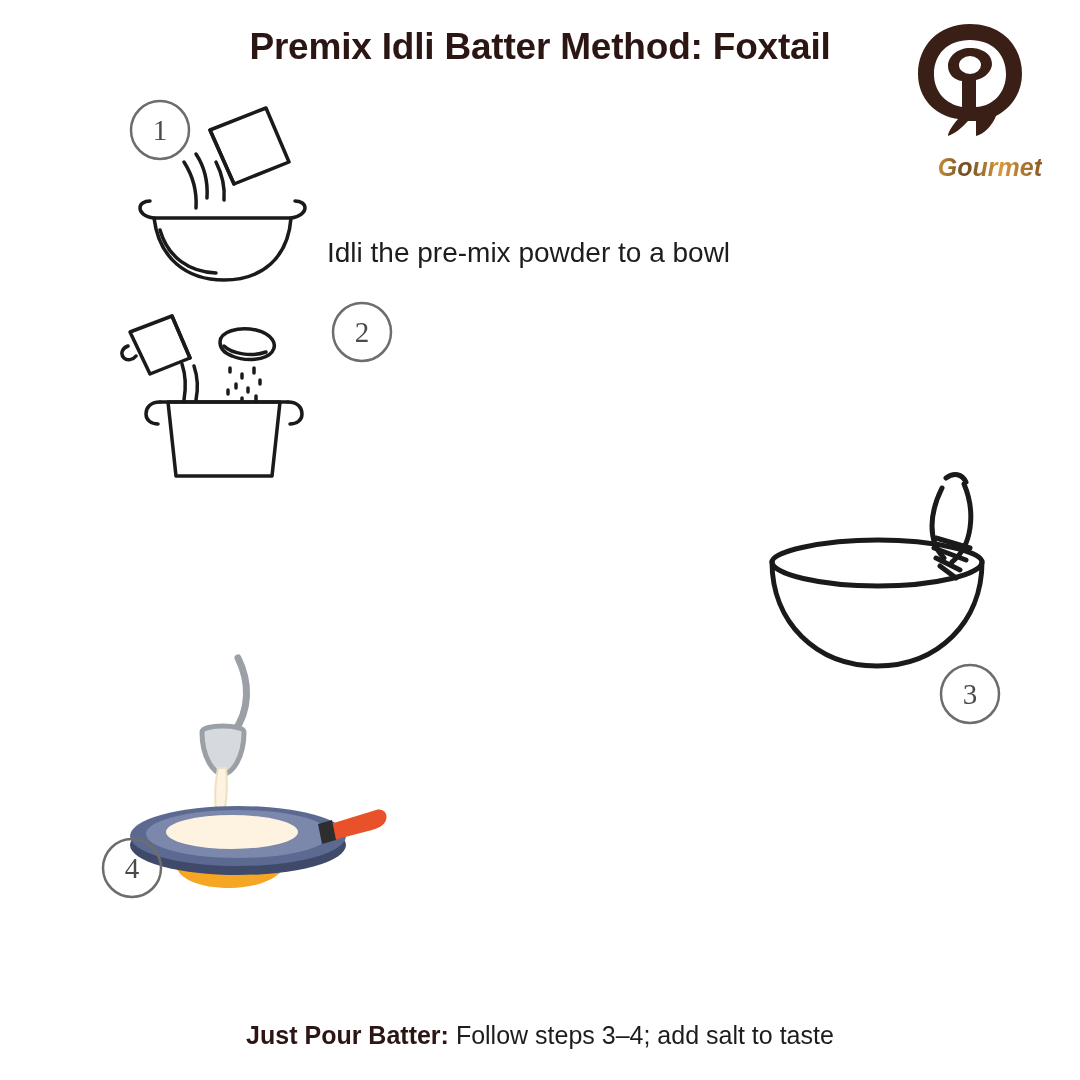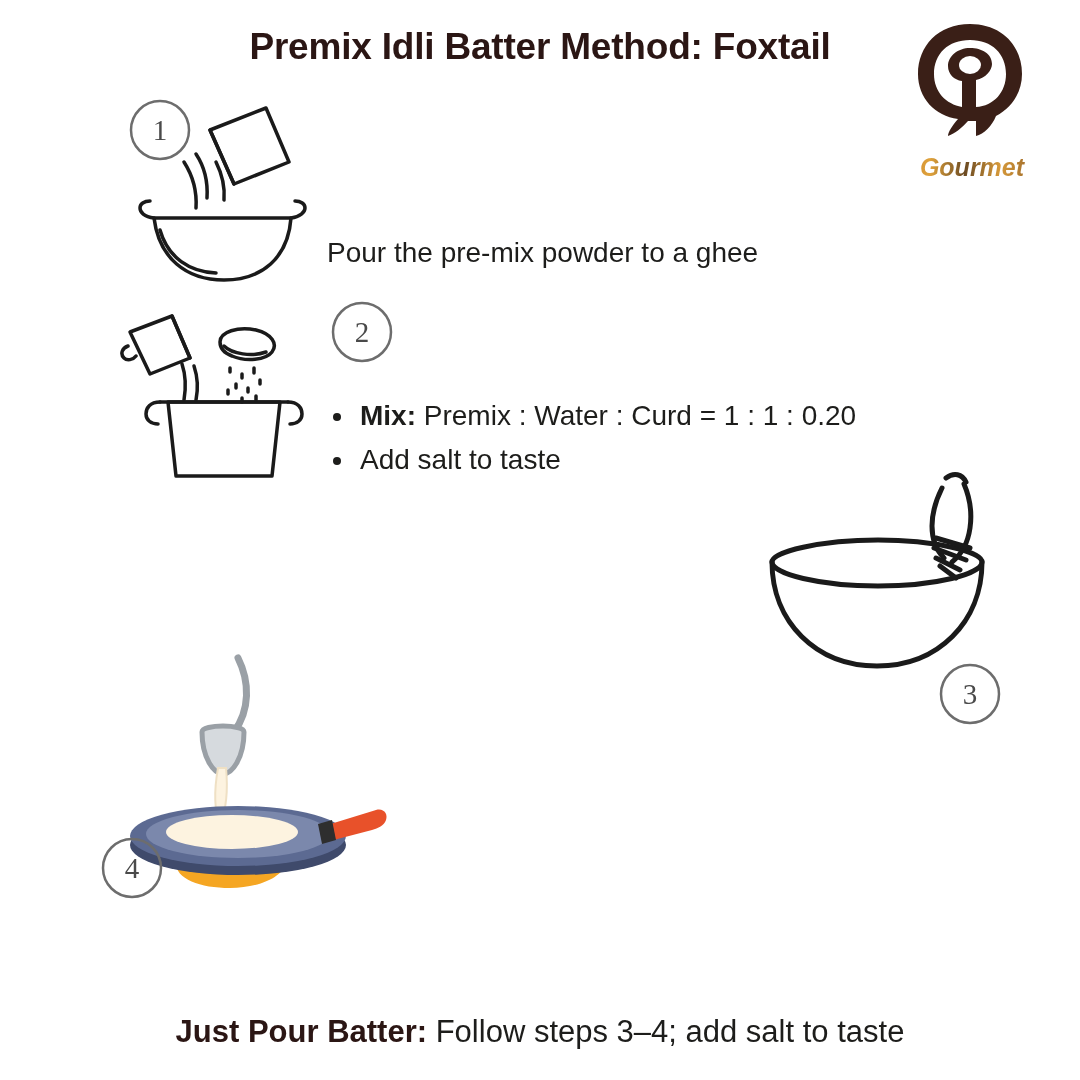--- a/index.html
+++ b/index.html
@@ -46,21 +46,21 @@
     top: 0;
     left: 6px;
     width: 126px;
     height: 126px;
   }
   #logo-word {
     position: absolute;
     bottom: 6px;
     left: 0;
     width: 140px;
-    text-align: center;
+    text-align: right;
     font-size: 25px;
     font-weight: bold;
     font-style: italic;
     background: linear-gradient(90deg,#c77f2a 0%, #e0a33c 20%, #6b4a22 45%, #d79a3a 70%, #8a5a25 100%);
     -webkit-background-clip: text;
     background-clip: text;
     color: transparent;
   }
 
   
@@ -116,21 +116,21 @@
 
   #text-4 { top: 750px; left: 378px; font-size: 28px; }
   #text-4 ul.bullets li { margin-bottom: 12px; }
 
   #footer {
     position: absolute;
     bottom: 30px;
     left: 0;
     width: 1080px;
     text-align: center;
-    font-size: 31px;
+    font-size: 25px;
     color: #1d1d1b;
   }
   #footer b {
     font-weight: bold;
     color: #2b1614;
   }
 
   
   .illo { position: absolute; }
   #illo-bowl   { top: 90px;  left: 130px; width: 185px; height: 200px; }
@@ -167,21 +167,21 @@
     </g>
   </svg>
 
   <div class="step-badge" id="badge-1">
     <svg viewBox="0 0 64 64">
         <circle cx="32" cy="32" r="29" fill="none" stroke="#6d6d6d" stroke-width="2.5"></circle>
       </svg>
     <span>1</span>
   </div>
 
-  <div class="body-text" id="text-1">Pour the pre-mix powder to a ghee</div>
+  <div class="body-text" id="text-1">Idli the pre-mix powder to a bowl</div>
 
   <svg class="illo" id="illo-pot" viewBox="0 0 200 175">
     <g fill="none" stroke="#1a1a1a" stroke-width="3.5" stroke-linecap="round" stroke-linejoin="round">
 
       <path d="M48 92 L160 92 L152 166 L56 166 Z"></path>
       <path d="M40 92 L168 92"></path>
       <path d="M40 92 C30 92 26 98 26 104 C26 110 31 114 38 114"></path>
       <path d="M168 92 C178 92 182 98 182 104 C182 110 177 114 170 114"></path>
 
       <path d="M10 22 L52 6 L70 48 L30 64 Z"></path>
@@ -198,26 +198,20 @@
     </g>
   </svg>
 
   <div class="step-badge" id="badge-2">
     <svg viewBox="0 0 64 64">
         <circle cx="32" cy="32" r="29" fill="none" stroke="#6d6d6d" stroke-width="2.5"></circle>
       </svg>
     <span>2</span>
   </div>
 
-  <div class="body-text" id="text-2">
-    <ul class="bullets">
-      <li><b>Mix:</b> <span>Premix : Water : Curd = 1 : 1 : 0.20</span></li>
-      <li>Add salt to taste</li>
-    </ul>
-  </div>
 
 
   <svg class="illo" id="illo-whisk" viewBox="0 0 250 215">
     <g fill="none" stroke="#1a1a1a" stroke-width="5" stroke-linecap="round" stroke-linejoin="round">
 
       <path d="M12 92 C12 82 60 70 118 70 C176 70 222 82 222 92 C222 152 178 196 117 196 C56 196 12 152 12 92 Z"></path>
       <path d="M12 92 C12 104 60 116 118 116 C176 116 222 104 222 92"></path>
 
       <path d="M182 18 C176 30 172 44 172 56 C172 68 176 80 184 88"></path>
       <path d="M204 14 C210 28 212 44 210 58 C208 72 202 84 192 92"></path>

